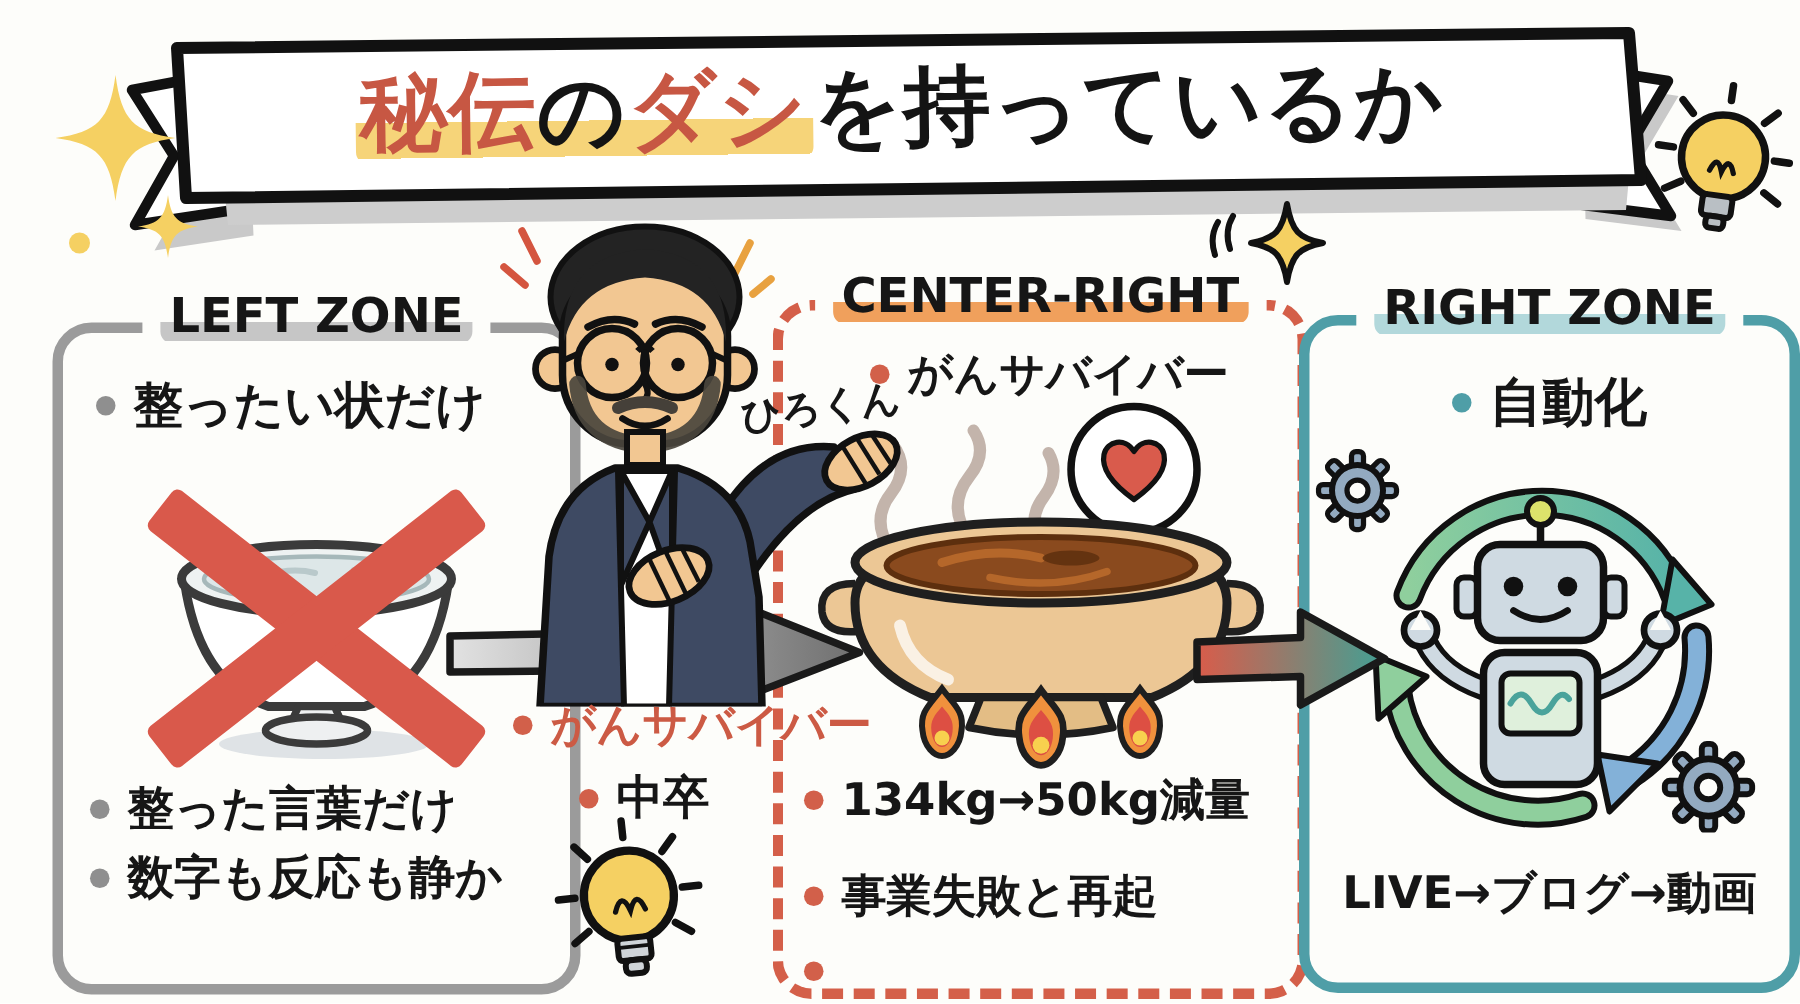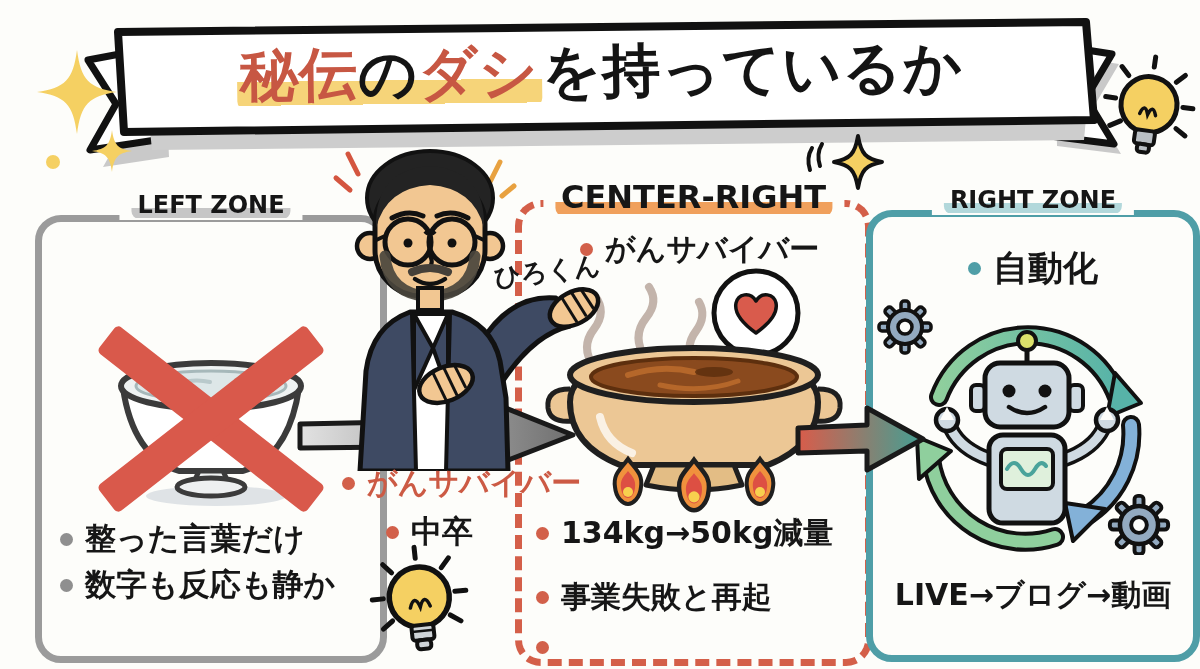--- a/index.html
+++ b/index.html
@@ -22,21 +22,21 @@
   .bulb-tr{position:absolute;left:1096px;top:52px;width:110px;height:120px;z-index:2;transform:rotate(8deg);}
   .sparkle-c{position:absolute;left:800px;top:130px;width:95px;height:75px;z-index:2;}
   .bulb-mid{position:absolute;left:363px;top:543px;width:115px;height:122px;z-index:4;transform:rotate(-6deg);}
 
   
   .zone{position:absolute;border-radius:26px;z-index:2;}
   #zone-left{left:35px;top:215px;width:338px;height:434px;border:7px solid #9b9b9b;}
   #zone-center{left:515px;top:200px;width:343px;height:452px;border:7px dashed #d45f49;}
   #zone-right{left:866px;top:210px;width:320px;height:438px;border:7px solid #4f9ea7;}
   .zone-title{position:absolute;top:-30px;left:50%;transform:translateX(-50%);
-              background:#fdfdfa;padding:0 12px;font-weight:900;font-size:24px;
+              background:#fdfdfa;padding:0 12px;font-weight:900;font-size:32px;
               white-space:nowrap;line-height:1.15;}
   #zone-center .zone-title{font-size:32px;top:-28px;}
   .hl-gray{background:linear-gradient(transparent 62%, #c6c6c6 62%, #c6c6c6 96%, transparent 96%);border-radius:8px;padding:0 6px;}
   .hl-orange{background:linear-gradient(transparent 62%, #f0a05c 62%, #f0a05c 96%, transparent 96%);border-radius:8px;padding:0 6px;margin-top:34px;}
   .hl-teal{background:linear-gradient(transparent 62%, #b2d8db 62%, #b2d8db 96%, transparent 96%);border-radius:8px;padding:0 6px;}
 
   .bullet-line{display:flex;align-items:center;gap:12px;font-weight:800;white-space:nowrap;}
   .dot{width:13px;height:13px;border-radius:50%;flex:0 0 auto;}
   .dot-gray{background:#8f8f8f;}
   .dot-orange{background:#d2604a;}
@@ -106,20 +106,24 @@
 
   <svg class="sparkle-c" viewBox="0 0 95 75">
     <path d="M12,18 q-6,10 -2,22" fill="none" stroke="#111111" stroke-width="4" stroke-linecap="round"></path>
     <path d="M22,14 q-6,10 -2,22" fill="none" stroke="#111111" stroke-width="4" stroke-linecap="round"></path>
     <path d="M58,6 C61,24 66,29 82,32 C66,35 61,40 58,58 C55,40 50,35 34,32 C50,29 55,24 58,6 Z" fill="#f5d062" stroke="#111111" stroke-width="4" stroke-linejoin="round"></path>
   </svg>
 
   <div class="zone" id="zone-left">
     <div class="zone-title">
       <span class="hl-gray">LEFT ZONE</span>
+    </div>
+    <div class="bullet-line" id="zl-item1">
+      <span class="dot dot-gray"></span>
+      <span>整ったい状だけ</span>
     </div>
     <svg class="bowl-wrap" viewBox="0 0 240 192">
       <ellipse cx="125" cy="170" rx="70" ry="10" fill="#dfe3e6"></ellipse>
       <path d="M32,62 Q42,130 88,145 L152,145 Q198,130 208,62 Z" fill="#ffffff" stroke="#3b3b3b" stroke-width="6" stroke-linejoin="round"></path>
       <ellipse cx="120" cy="60" rx="90" ry="23" fill="#eef2f2" stroke="#3b3b3b" stroke-width="6"></ellipse>
       <ellipse cx="120" cy="60" rx="75" ry="15" fill="#dde7e8" stroke="#a6b8ba" stroke-width="3"></ellipse>
       <path d="M85,58 q18,-6 34,-2" fill="none" stroke="#b9c9cb" stroke-width="4" stroke-linecap="round"></path>
       <path d="M145,54 q12,-4 22,0" fill="none" stroke="#b9c9cb" stroke-width="4" stroke-linecap="round"></path>
       <path d="M108,145 L102,158 Q120,166 138,158 L132,145 Z" fill="#eef0f1" stroke="#3b3b3b" stroke-width="5" stroke-linejoin="round"></path>
       <ellipse cx="120" cy="161" rx="34" ry="9" fill="#eef0f1" stroke="#3b3b3b" stroke-width="5"></ellipse>

